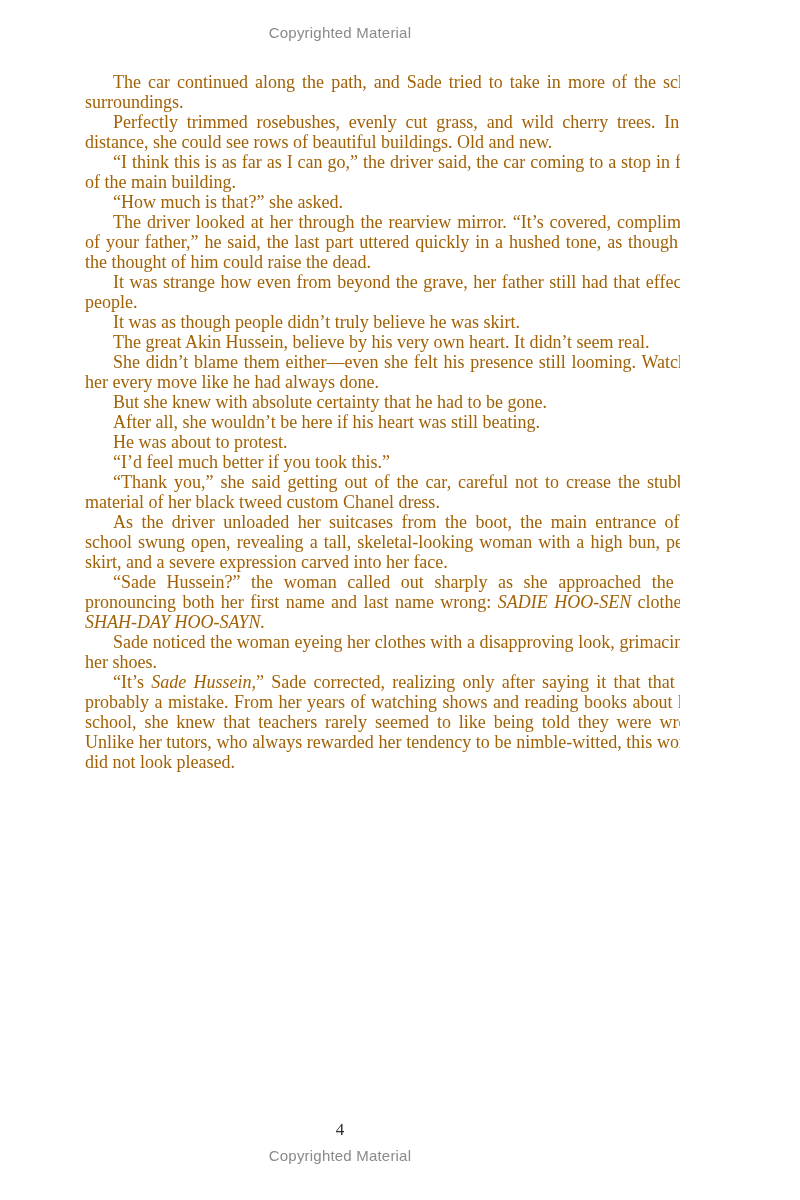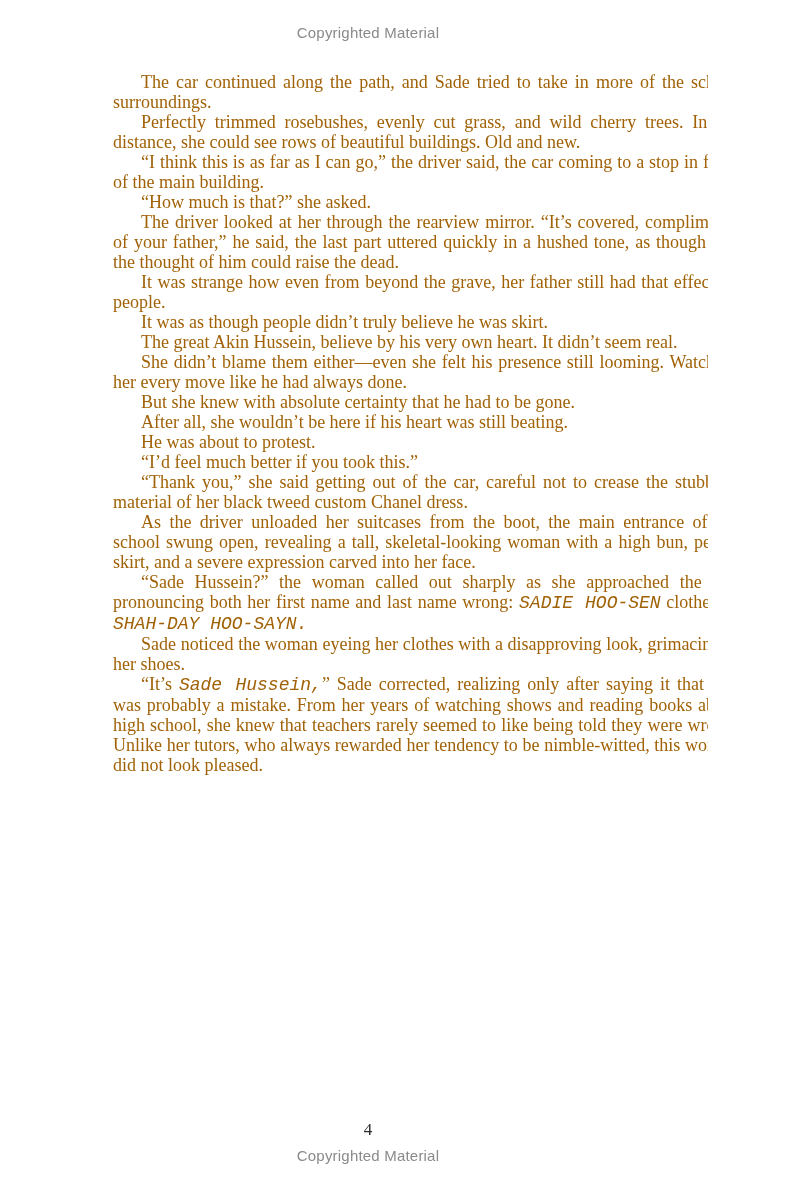--- a/index.html
+++ b/index.html
@@ -7,21 +7,20 @@
     padding: 0;
     background: #ffffff;
   }
   .page {
     position: relative;
     width: 680px;
     height: 1200px;
     background: #ffffff;
     overflow: hidden;
     font-family: "Liberation Serif", serif;
-    margin-left: 28px;
   }
   .copyright-notice {
     position: absolute;
     left: 0;
     width: 100%;
     text-align: center;
     font-family: "Liberation Sans", sans-serif;
     font-size: 15px;
     letter-spacing: 0.2px;
     color: #8a8a8a;
@@ -36,21 +35,20 @@
   .para {
     margin: 0;
     text-indent: 28px;
     text-align: justify;
     font-size: 18px;
     line-height: 20px;
     color: #a16207;
   }
   .para em {
     font-style: italic;
-    font-family: Liberation Mono, monospace;
   }
   .page-footer {
     position: absolute;
     top: 1120px;
     left: 0;
     width: 100%;
     text-align: center;
   }
   .page-number {
     font-family: "Liberation Serif", serif;

